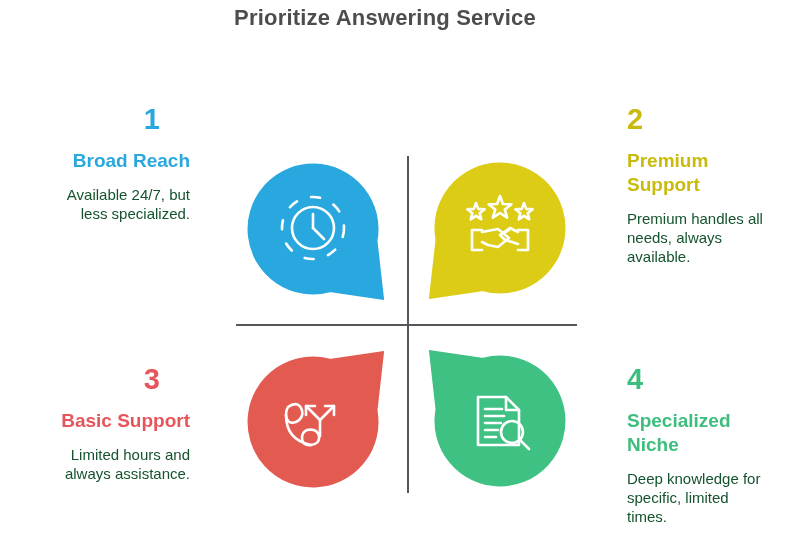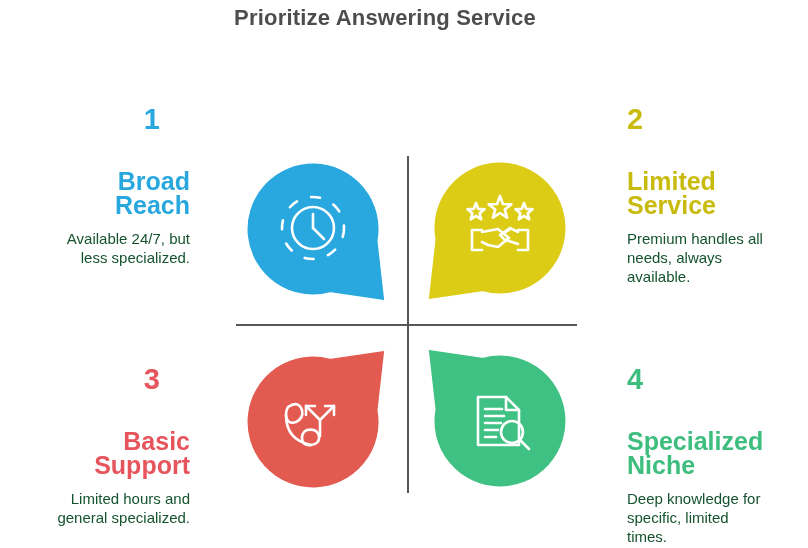--- a/index.html
+++ b/index.html
@@ -27,21 +27,21 @@
   .txtblock { position:absolute; width:145px; }
   .txtblock.left  { text-align:right; }
   .txtblock.right { text-align:left; }
   .tb-1 { left:45px;  top:104px; }
   .tb-2 { left:627px; top:104px; }
   .tb-3 { left:45px;  top:364px; }
   .tb-4 { left:627px; top:364px; }
 
   .step-number { font-size:29px; font-weight:bold; line-height:30px; }
   .txtblock.left .step-number { padding-right:30px; }
-  .step-heading { margin-top:35px; font-size:25px; font-weight:bold; line-height:24px; }
+  .step-heading { margin-top:15px; font-size:19px; font-weight:bold; line-height:24px; }
   .step-desc { margin-top:12px; font-size:15px; line-height:19px; color:#14532d; }
 
   
   .bubble-wrap { position:absolute; width:150px; height:150px; }
   .bw-1 { left:238px; top:154px; }
   .bw-2 { left:425px; top:153px; }
   .bw-3 { left:238px; top:347px; }
   .bw-4 { left:425px; top:346px; }
   .bubble-wrap svg.bubble { position:absolute; left:0; top:0; overflow:visible; }
   .bubble path.shape { stroke:#ffffff; stroke-width:5; stroke-linejoin:round; }
@@ -69,28 +69,28 @@
   <div class="divider-h"></div>
 
   <div class="txtblock left tb-1">
     <div class="step-number" style="color: rgb(41, 168, 223);">1</div>
     <div class="step-heading" style="color: rgb(41, 168, 223);">Broad Reach</div>
     <div class="step-desc">Available 24/7, but less specialized.</div>
   </div>
 
   <div class="txtblock right tb-2">
     <div class="step-number" style="color: rgb(201, 187, 14);">2</div>
-    <div class="step-heading" style="color: rgb(201, 187, 14);">Limited Service</div>
+    <div class="step-heading" style="color: rgb(201, 187, 14);">Premium Support</div>
     <div class="step-desc">Premium handles all needs, always available.</div>
   </div>
 
   <div class="txtblock left tb-3">
     <div class="step-number" style="color: rgb(230, 85, 92);">3</div>
     <div class="step-heading" style="color: rgb(230, 85, 92);">Basic Support</div>
-    <div class="step-desc">Limited hours and general specialized.</div>
+    <div class="step-desc">Limited hours and always assistance.</div>
   </div>
 
   <div class="txtblock right tb-4">
     <div class="step-number" style="color: rgb(62, 190, 126);">4</div>
     <div class="step-heading" style="color: rgb(62, 190, 126);">Specialized Niche</div>
     <div class="step-desc">Deep knowledge for specific, limited times.</div>
   </div>
 
   <div class="bubble-wrap bw-1">
     <svg class="bubble" width="150" height="150" viewBox="0 0 150 150">

